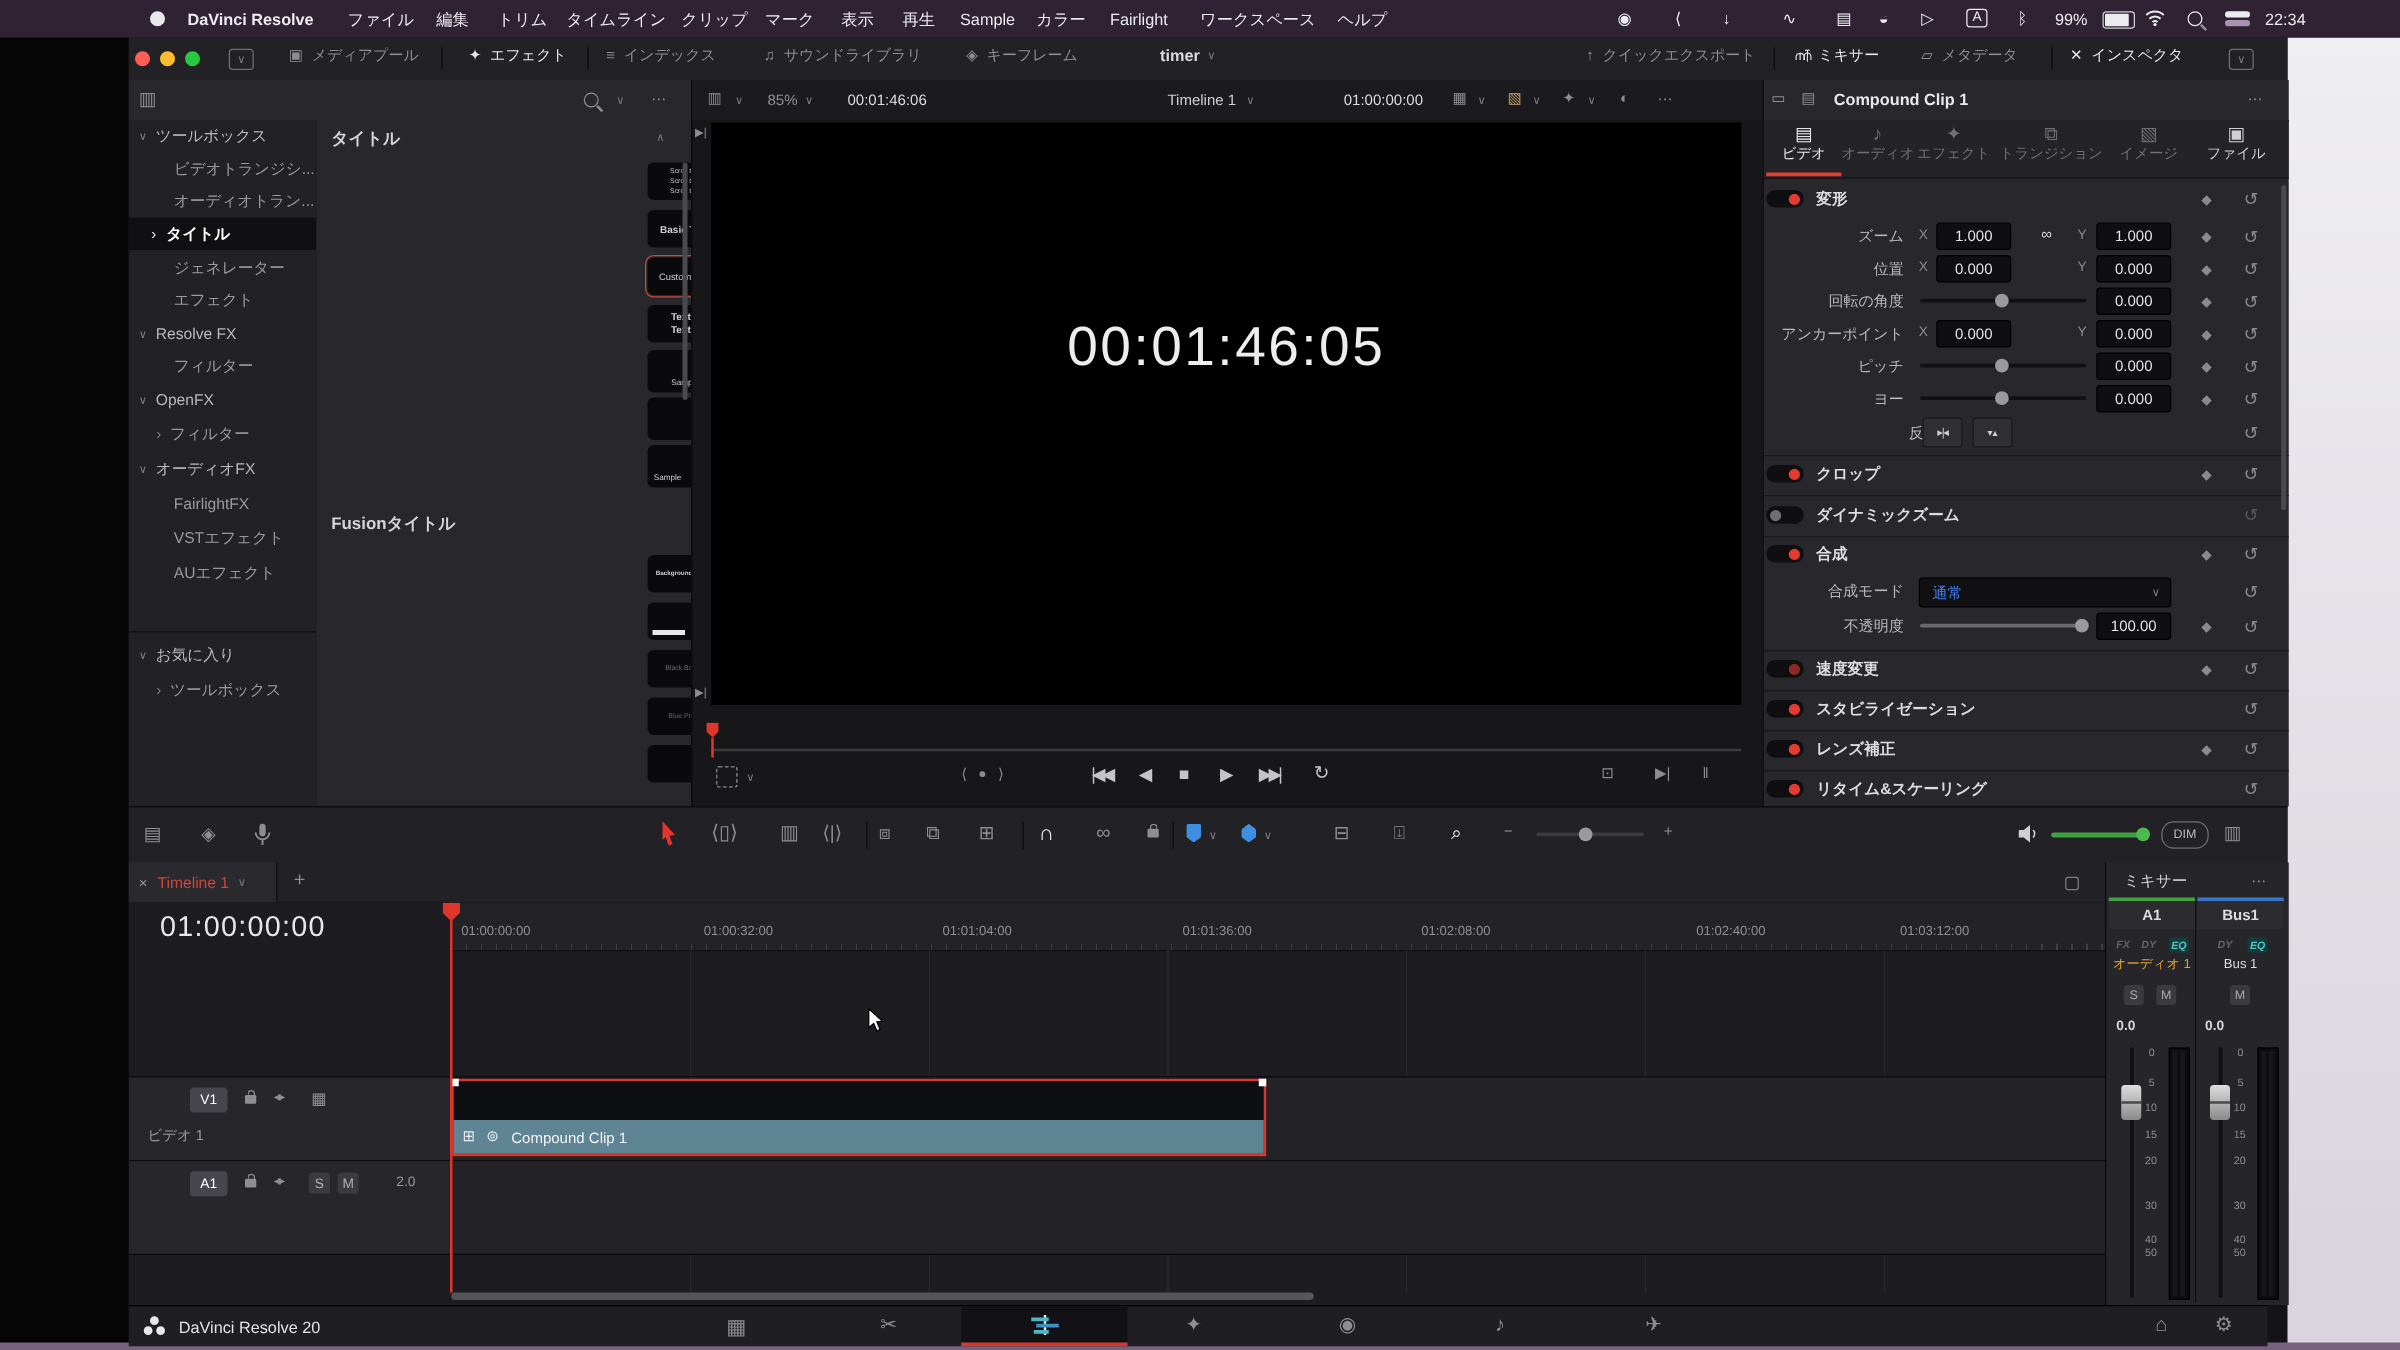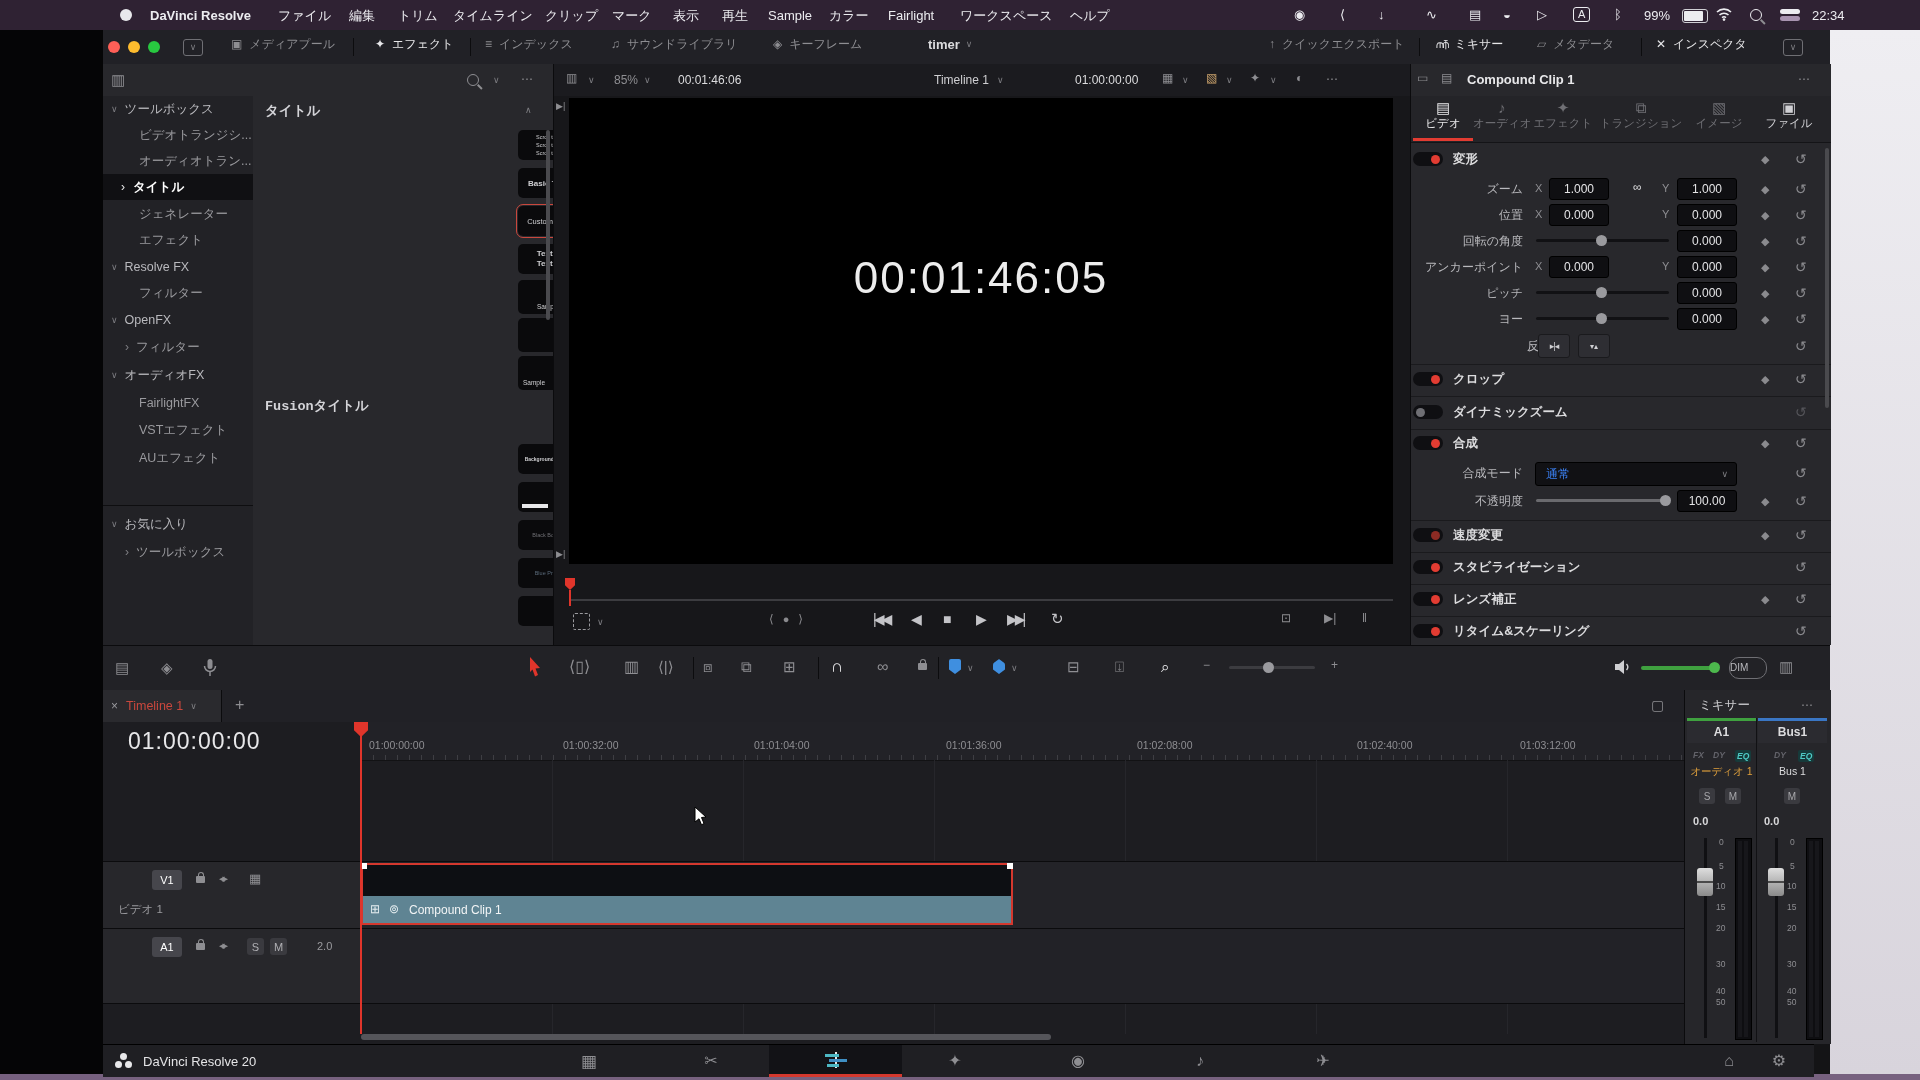--- a/index.html
+++ b/index.html
@@ -286,21 +286,21 @@
     </div>
     <div class="titem" style="top:224px;">
       <div class="tthumb" style="font-size:6.5px;align-items:flex-end;justify-content:flex-end;padding:0 5px 4px 0;">Sample</div>
 
     </div>
     <div class="titem" style="top:262px;">
       <div class="tthumb" style="font-size:6.5px;align-items:flex-end;justify-content:flex-start;padding:0 0 4px 5px;">Sample</div>
 
     </div>
 
-    <span class="ab txt" style="left:12px;top:304px;font-size:13.5px;font-weight:bold;color:#d4d4d8;font-family:Liberation Mono, monospace;">Fusionタイトル</span>
+    <span class="ab txt" style="left:12px;top:316px;font-size:13.5px;font-weight:bold;color:#d4d4d8;">Fusionタイトル</span>
 
     <div class="titem" style="top:348px;">
       <div class="tthumb" style="font-size:5px;font-weight:bold;">Background Reveal</div>
 
     </div>
     <div class="titem" style="top:386px;">
       <div class="tthumb" style="position:relative;"><div style="position:absolute;left:4px;bottom:4px;width:26px;height:4px;background:#e8e8ea;"></div></div>
 
     </div>
     <div class="titem" style="top:424px;">
@@ -584,21 +584,21 @@
     <span class="ab ico" style="left:1228px;top:13px;">+</span>
     <div class="ab" style="left:1510px;top:12px;">
       <svg width="18" height="18" viewBox="0 0 18 18">
           <path d="M2 6 h4 l5 -4 v14 l-5 -4 h-4 Z" fill="#cfcfd2"></path>
           <path d="M13.5 6 a4.5 4.5 0 0 1 0 6" stroke="#cfcfd2" stroke-width="1.4" fill="none"></path>
         </svg>
     </div>
     <div class="ab" style="left:1538px;top:20px;width:76px;height:4px;background:#3fa13f;border-radius:2px;">
       <div class="sl-dot" style="left:68px;top:-4px;background:#4db84d;"></div>
     </div>
-    <div class="ab flex" style="left:1626px;top:11px;width:36px;height:20px;border:1px solid #6f6f74;border-radius:10px;justify-content:flex-start;">
+    <div class="ab flex" style="left:1626px;top:11px;width:36px;height:20px;border:1px solid #6f6f74;border-radius:10px;justify-content:center;">
       <span class="txt" style="font-size:10px;color:#b9b9bd;">DIM</span>
     </div>
     <span class="ab ico" style="left:1676px;top:13px;font-size:15px;">▥</span>
   </div>
 
   <div class="ab" style="left:103px;top:690px;width:1581px;height:32px;background:#212126;border-bottom:1px solid #0b0b0d;">
     <div class="ab flex" style="left:0;top:0;width:118px;height:32px;background:#2a2a2e;border-right:1px solid #0b0b0d;">
       <span class="txt" style="margin-left:8px;color:#9a9a9e;">×</span>
       <span class="txt" style="margin-left:8px;color:#c9473d;font-size:12.5px;">Timeline 1</span>
       <span class="chev" style="margin-left:7px;">∨</span>

